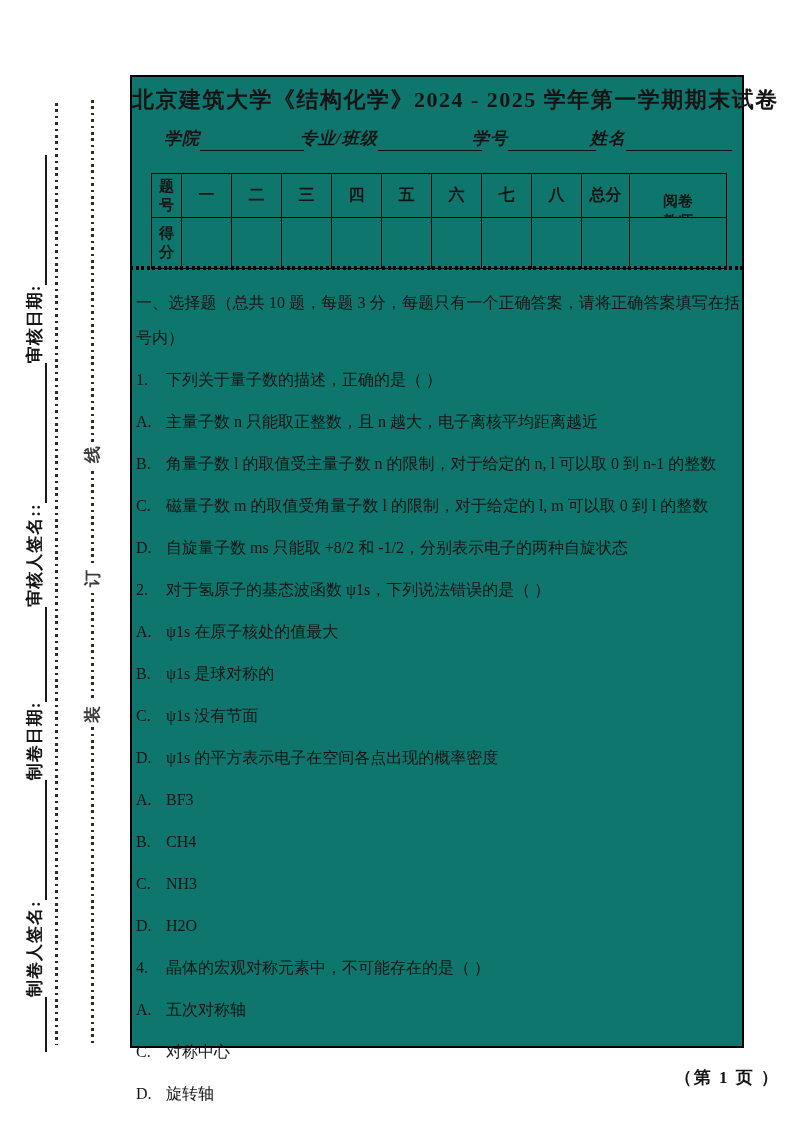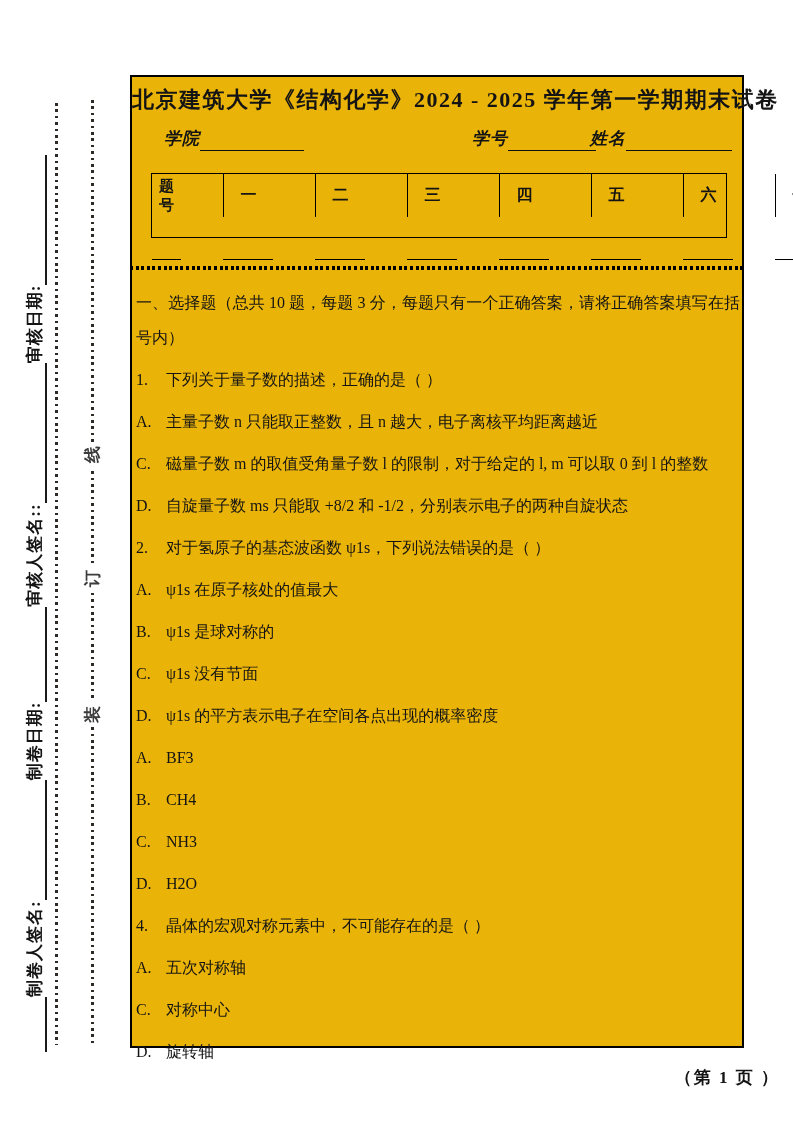--- a/index.html
+++ b/index.html
@@ -27,37 +27,37 @@
   }
   .bind-char{
     position:absolute;left:80px;width:25px;height:25px;background:#ffffff;
     transform:rotate(-90deg);font-size:17px;line-height:25px;text-align:center;
     color:#3c3c3c;font-weight:bold;
   }
 
   
   .content-box{
     position:absolute;left:130px;top:75px;width:610px;height:969px;
-    border:2px solid #000;background:#eab308;
+    border:2px solid #000;background:#0f766e;
   }
   .title{
     position:absolute;top:8px;left:0;width:100%;margin:0;text-align:center;
     font-size:22px;font-weight:bold;letter-spacing:1.5px;white-space:nowrap;
   }
 
   .fields{position:absolute;top:50px;left:0;width:100%;height:28px;}
   .field{position:absolute;top:0;white-space:nowrap;font-style:italic;}
   .flabel{font-size:17px;font-weight:bold;letter-spacing:1px;vertical-align:bottom;line-height:24px;}
   .fline{display:inline-block;height:23px;border-bottom:1.5px solid #111;vertical-align:bottom;}
 
   
   .score-table{
-    position:absolute;left:19px;top:96px;width:576px;height:65px;
+    position:absolute;left:19px;top:96px;width:576px;height:96px;
     border:1.5px solid #000;box-sizing:border-box;
-    display:grid;grid-template-columns:29px repeat(8,50px) 48px 1fr;grid-template-rows:43px 1fr;gap:42px;
+    display:grid;grid-template-columns:29px repeat(8,50px) 48px 1fr;grid-template-rows:43px 1fr;
   }
   .st-cell{
     display:flex;align-items:center;justify-content:center;
     border-left:1.5px solid #000;border-top:1.5px solid #000;
     font-size:16px;font-weight:bold;overflow:hidden;
   }
   .st-cell:nth-child(1),.st-cell:nth-child(12){border-left:none;}
   .st-cell:nth-child(-n+11){border-top:none;}
   .stack{display:inline-block;width:1.1em;font-size:15px;line-height:1.25;text-align:center;word-break:break-all;}
   .stack2{display:inline-block;width:2.2em;font-size:15px;line-height:1.3;text-align:center;word-break:break-all;margin-top:32px;}
@@ -104,20 +104,23 @@
   <span class="bind-char" style="top:702px">装</span>
 
   <div class="content-box">
 
     <h1 class="title">北京建筑大学《结构化学》2024 - 2025 学年第一学期期末试卷</h1>
 
     <div class="fields">
       <div class="field" style="left:32px">
         <span class="flabel">学院</span><span class="fline" style="width:104px"></span>
       </div>
+      <div class="field" style="left:168px">
+        <span class="flabel">专业/班级</span><span class="fline" style="width:104px"></span>
+      </div>
       <div class="field" style="left:340px">
         <span class="flabel">学号</span><span class="fline" style="width:88px"></span>
       </div>
       <div class="field" style="left:458px">
         <span class="flabel">姓名</span><span class="fline" style="width:106px"></span>
       </div>
     </div>
 
     <div class="score-table">
 
@@ -152,20 +155,21 @@
       <div class="st-cell"></div>
     </div>
 
     <div class="dotted-sep"></div>
 
     <div class="body">
       <p>一、选择题（总共 10 题，每题 3 分，每题只有一个正确答案，请将正确答案填写在括号内）</p>
 
       <p><span class="key">1.</span><span>下列关于量子数的描述，正确的是（  ）</span></p>
       <p><span class="key">A.</span><span>主量子数 n 只能取正整数，且 n 越大，电子离核平均距离越近</span></p>
+      <p><span class="key">B.</span><span>角量子数 l 的取值受主量子数 n 的限制，对于给定的 n, l 可以取 0 到 n-1 的整数</span></p>
       <p><span class="key">C.</span><span>磁量子数 m 的取值受角量子数 l 的限制，对于给定的 l, m 可以取 0 到 l 的整数</span></p>
       <p><span class="key">D.</span><span>自旋量子数 ms 只能取 +8/2 和 -1/2，分别表示电子的两种自旋状态</span></p>
 
       <p><span class="key">2.</span><span>对于氢原子的基态波函数 ψ1s，下列说法错误的是（  ）</span></p>
       <p><span class="key">A.</span><span>ψ1s 在原子核处的值最大</span></p>
       <p><span class="key">B.</span><span>ψ1s 是球对称的</span></p>
       <p><span class="key">C.</span><span>ψ1s 没有节面</span></p>
       <p><span class="key">D.</span><span>ψ1s 的平方表示电子在空间各点出现的概率密度</span></p>
 
       <p><span class="key">A.</span><span>BF3</span></p>

